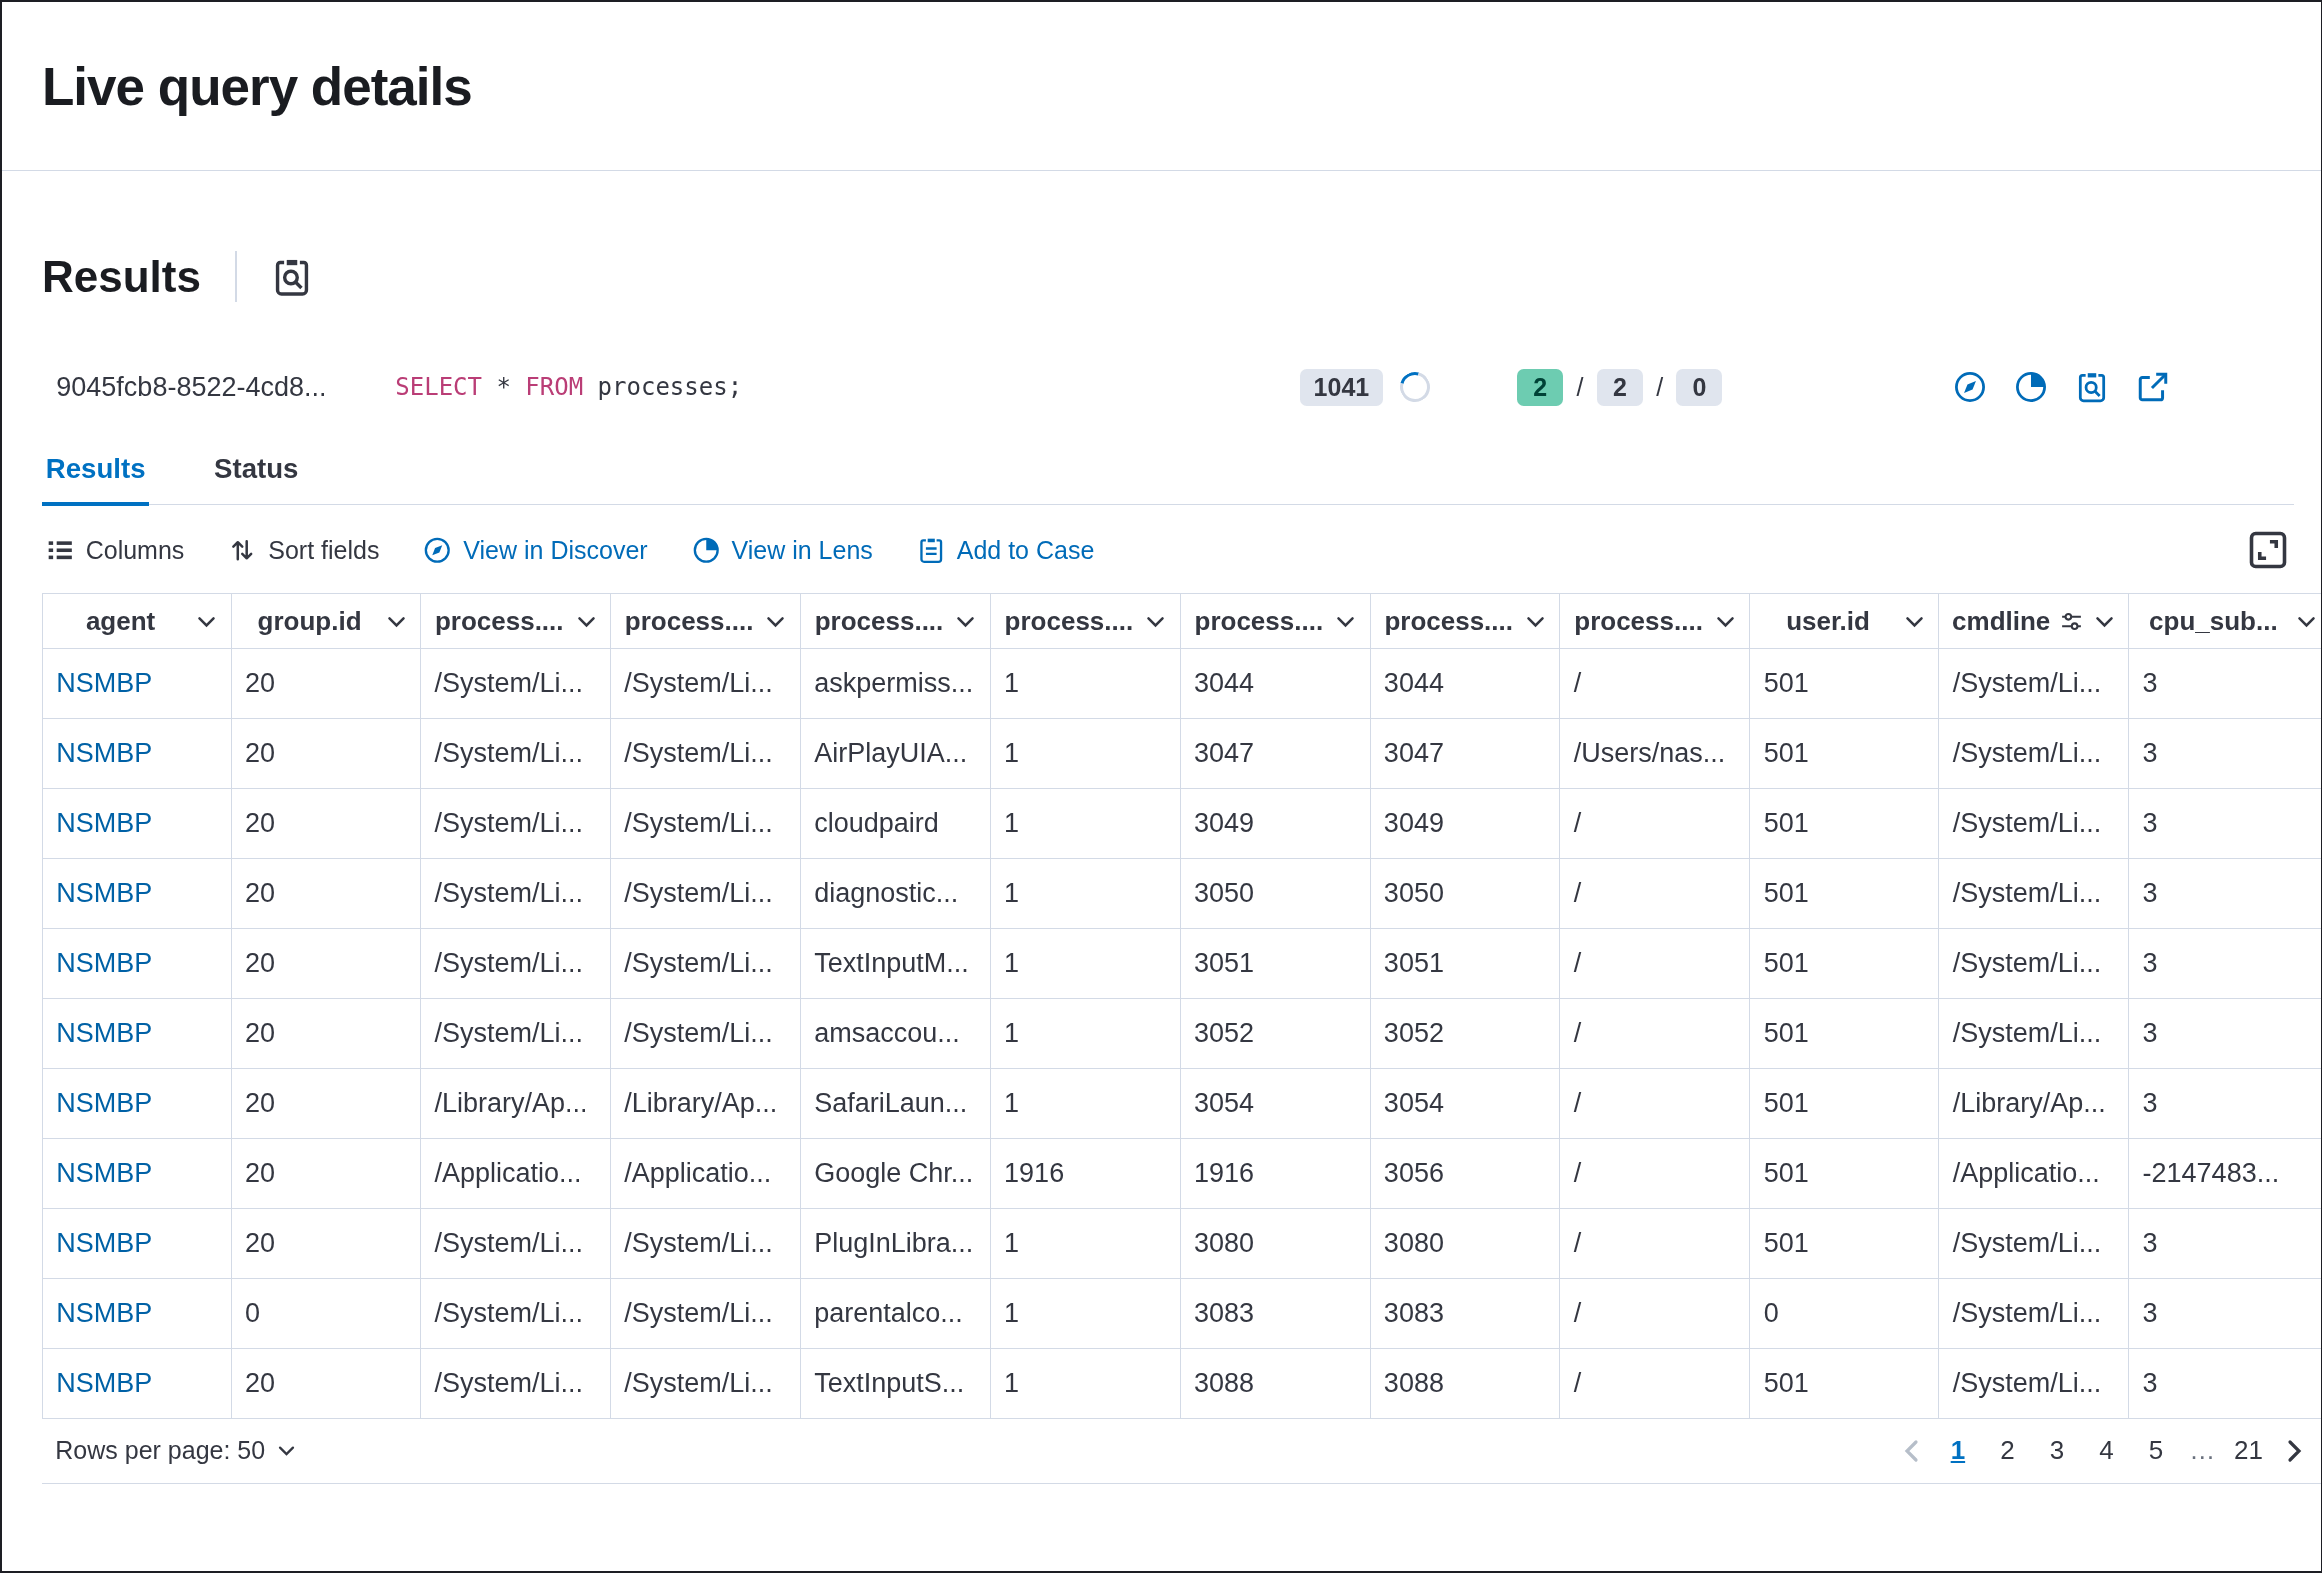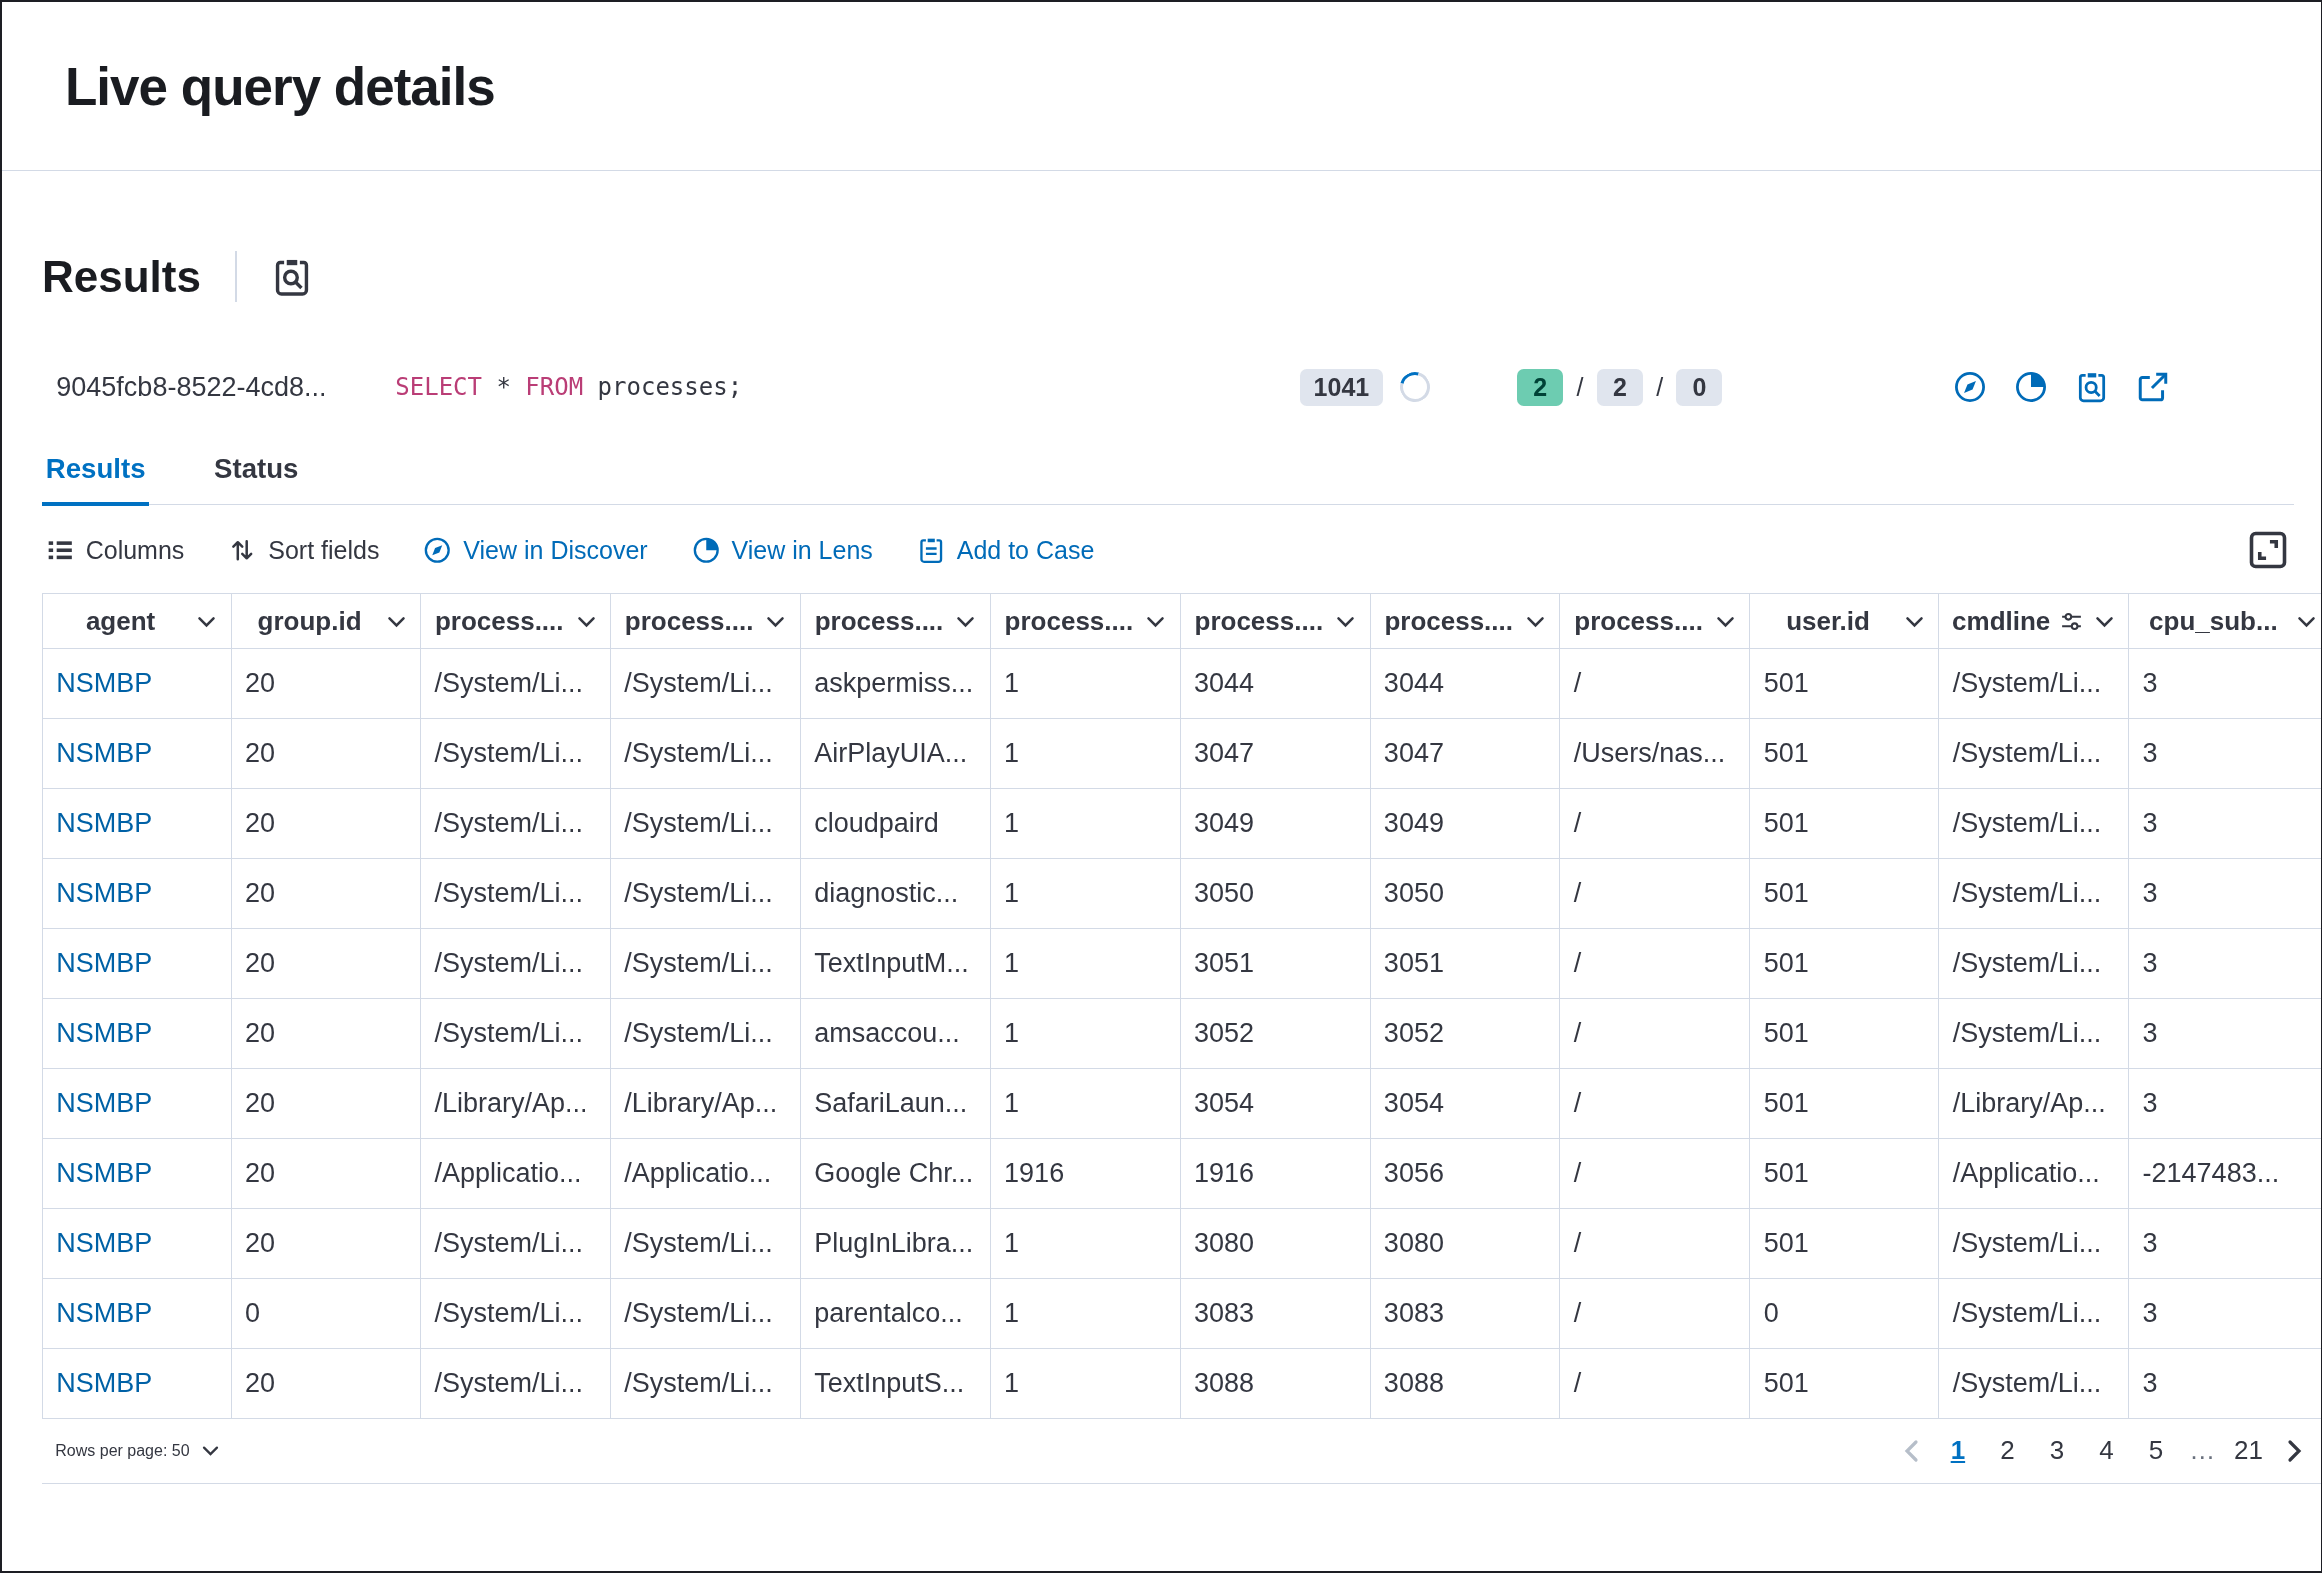--- a/index.html
+++ b/index.html
@@ -10,21 +10,21 @@
     background: #ffffff;
     border: 2.9px solid #1d1e24;
     overflow: hidden;
     position: relative;
   }
   .icon svg { display: block; width: 100%; height: 100%; }
 
   
   .page-header {
     height: 169px;
-    padding: 0 63px;
+    padding: 0 40px;
     display: flex;
     align-items: center;
     border-bottom: 1.9px solid #d3dae6;
     background: #fff;
   }
   .page-title { font-size: 53px; font-weight: 700; color: #1a1c21; letter-spacing: -1px; }
 
   
   .main { padding-left: 40px; }
 
@@ -91,21 +91,21 @@
   td { height: 70px; padding: 0 13.3px; font-size: 27px; color: #343741; white-space: nowrap; overflow: hidden; background: #fff; }
   .agent-link { color: #0061a6; cursor: pointer; }
 
   
   .grid-footer {
     width: 2289px; height: 65px;
     display: flex; align-items: center;
     padding: 0 21px 0 13.3px;
     border-bottom: 1.9px solid #d3dae6;
   }
-  .rows-per-page { display: flex; align-items: center; gap: 9.5px; font-size: 16px; color: #343741; cursor: pointer; }
+  .rows-per-page { display: flex; align-items: center; gap: 9.5px; font-size: 25px; color: #343741; cursor: pointer; }
   .rows-per-page .icon { width: 23px; height: 23px; }
   .pagination { margin-left: auto; display: flex; align-items: center; gap: 9.5px; }
   .page-num { min-width: 40px; text-align: center; font-size: 26px; color: #343741; padding: 3.8px 3.8px; cursor: pointer; }
   .page-num.active { color: #0071c2; font-weight: 700; text-decoration: underline; }
   .page-ellipsis { color: #69707d; font-size: 26px; padding: 0 3.8px; }
   .pg-chev { width: 32px; height: 32px; color: #343741; cursor: pointer; }
   .pg-chev.disabled { color: #b6bec9; cursor: default; }
 </style>
 </head>
 <body>

